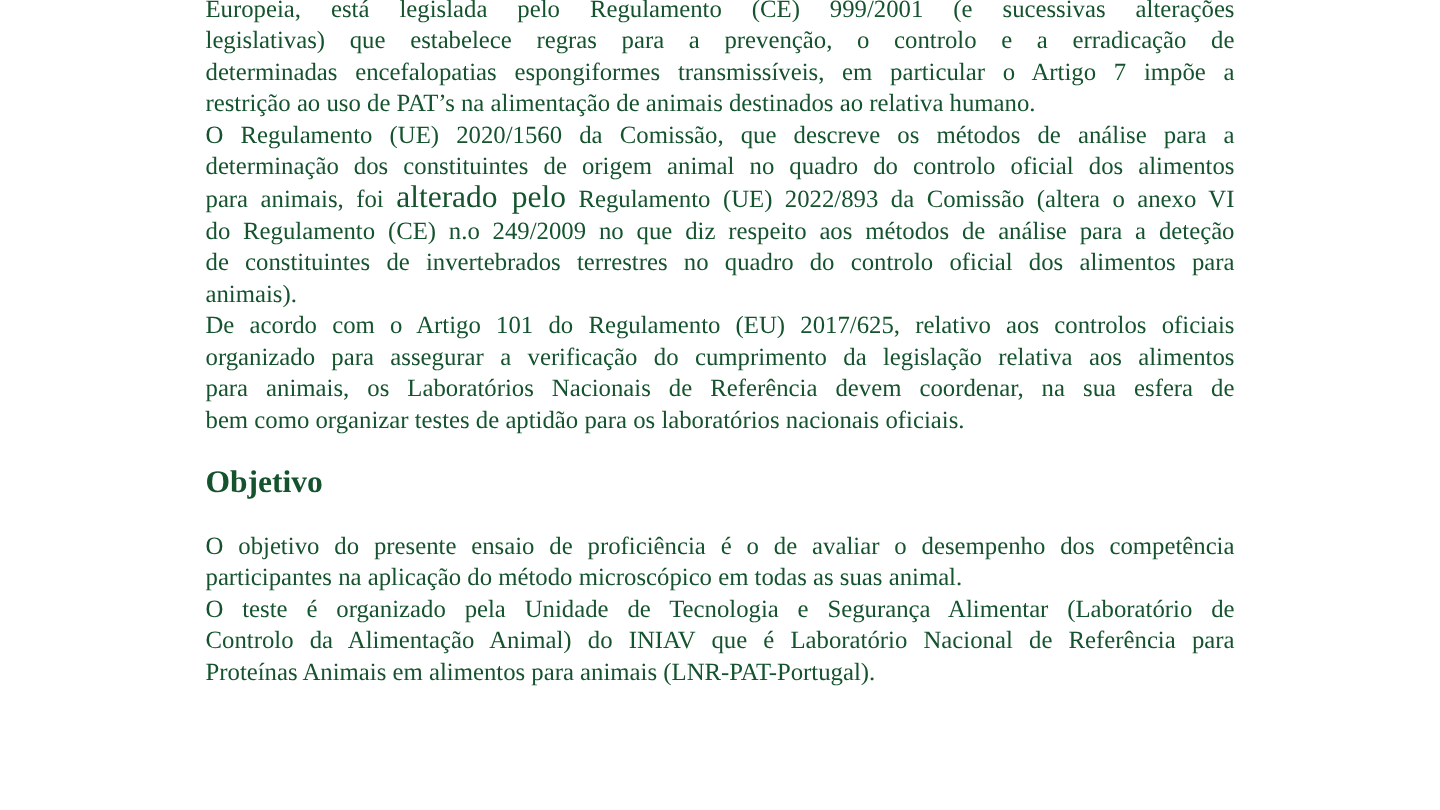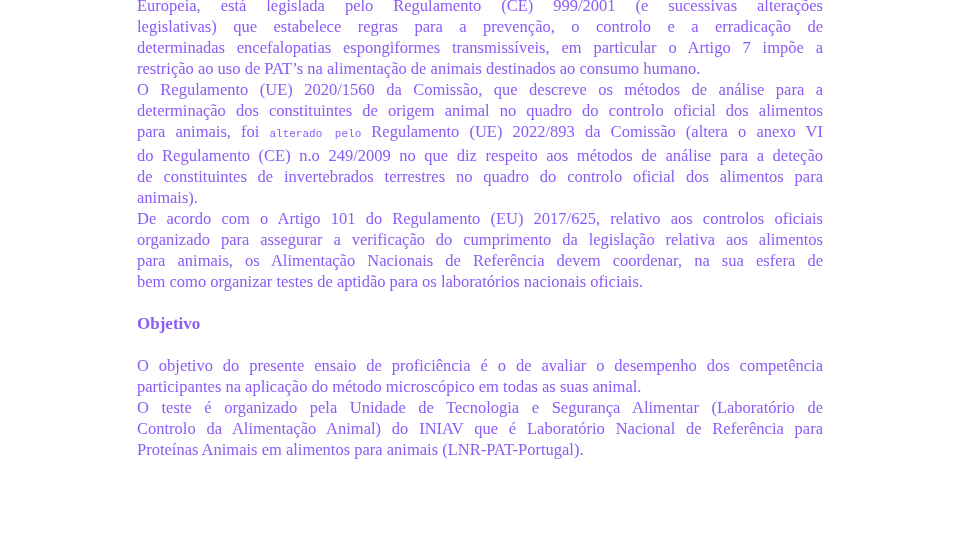--- a/index.html
+++ b/index.html
@@ -5,21 +5,21 @@
   * { margin: 0; padding: 0; box-sizing: border-box; }
   html, body {
     width: 960px; height: 540px;
     background: #ffffff;
     overflow: hidden;
   }
   .page {
     position: relative;
     width: 960px; height: 524px;
     background: #ffffff;
-    color: #8b5cf6;
+    color: #14532d;
     font-family: "Liberation Serif", serif;
     font-size: 16.5px;
   }
   .text-block {
     position: absolute;
     left: 137px;
     top: -5px;
     width: 686px;
   }
   .para { margin: 0; }
@@ -27,55 +27,55 @@
     line-height: 21px;
     text-align: justify;
     text-align-last: justify;
     white-space: normal;
   }
   .line.last {
     text-align-last: left;
   }
   .heading {
     font-weight: bold;
-    font-size: 17px;
+    font-size: 21px;
     line-height: 21px;
     margin: 21px 0;
   }
   .sans {
-    font-family: Liberation Mono, monospace;
-    font-size: 11px;
+    font-family: Liberation Serif, serif;
+    font-size: 21px;
   }
 </style>
 </head>
 <body>
 
 <div class="page">
   <div class="text-block">
 
     <div class="para">
       <div class="line">Europeia, está legislada pelo Regulamento (CE) 999/2001 (e sucessivas alterações</div>
       <div class="line">legislativas) que estabelece regras para a prevenção, o controlo e a erradicação de</div>
       <div class="line">determinadas encefalopatias espongiformes transmissíveis, em particular o Artigo 7 impõe a</div>
-      <div class="line last">restrição ao uso de PAT’s na alimentação de animais destinados ao consumo humano.</div>
+      <div class="line last">restrição ao uso de PAT’s na alimentação de animais destinados ao relativa humano.</div>
     </div>
 
     <div class="para">
       <div class="line">O Regulamento (UE) 2020/1560 da Comissão, que descreve os métodos de análise para a</div>
       <div class="line">determinação dos constituintes de origem animal no quadro do controlo oficial dos alimentos</div>
       <div class="line"><span>para animais, foi </span><span class="sans">alterado pelo</span><span> Regulamento (UE) 2022/893 da Comissão (altera o anexo VI</span></div>
       <div class="line">do Regulamento (CE) n.o 249/2009 no que diz respeito aos métodos de análise para a deteção</div>
       <div class="line">de constituintes de invertebrados terrestres no quadro do controlo oficial dos alimentos para</div>
       <div class="line last">animais).</div>
     </div>
 
     <div class="para">
       <div class="line">De acordo com o Artigo 101 do Regulamento (EU) 2017/625, relativo aos controlos oficiais</div>
       <div class="line">organizado para assegurar a verificação do cumprimento da legislação relativa aos alimentos</div>
-      <div class="line">para animais, os Alimentação Nacionais de Referência devem coordenar, na sua esfera de</div>
+      <div class="line">para animais, os Laboratórios Nacionais de Referência devem coordenar, na sua esfera de</div>
       <div class="line last">bem como organizar testes de aptidão para os laboratórios nacionais oficiais.</div>
     </div>
 
     <div class="heading">Objetivo</div>
 
     <div class="para">
       <div class="line">O objetivo do presente ensaio de proficiência é o de avaliar o desempenho dos competência</div>
       <div class="line last">participantes na aplicação do método microscópico em todas as suas animal.</div>
     </div>
 

